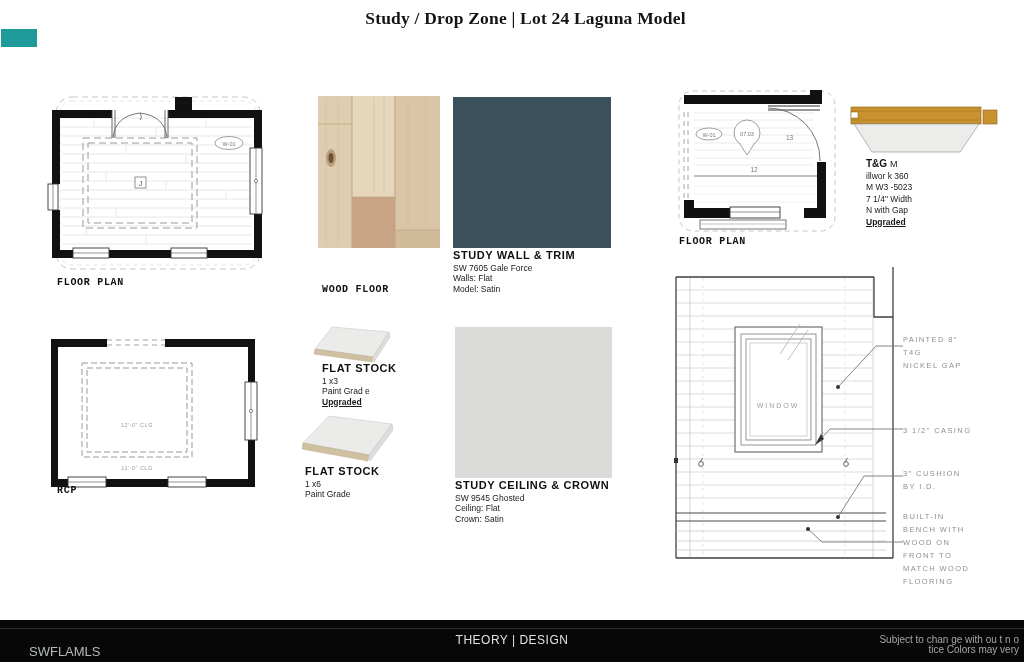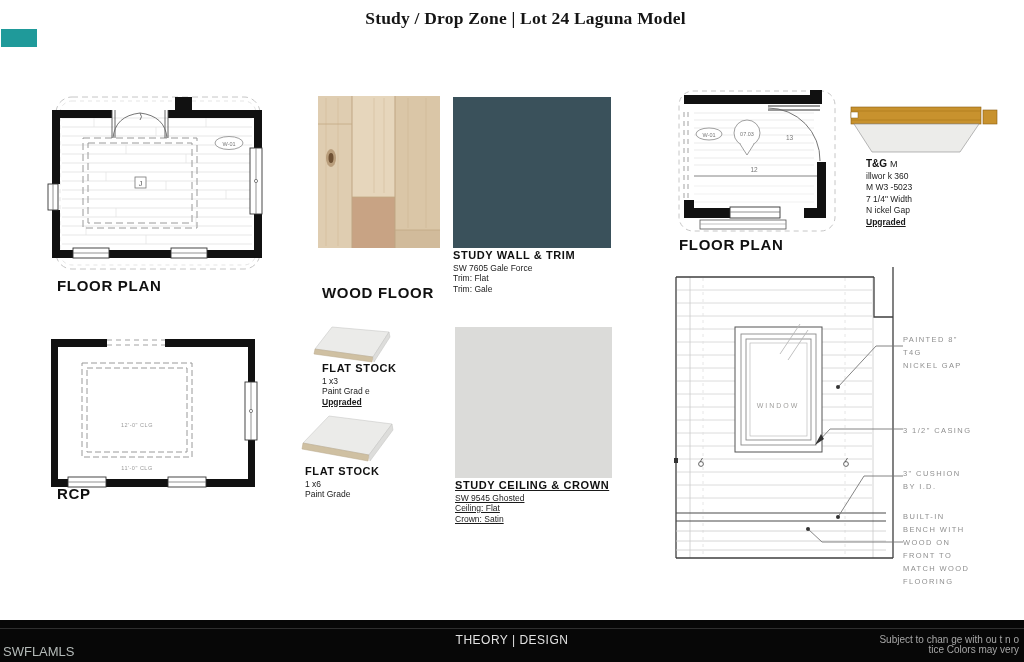--- a/index.html
+++ b/index.html
@@ -2,32 +2,32 @@
 <html><head>
 <meta charset="utf-8">
 <style>
   html,body{margin:0;padding:0;background:#fff;}
   .canvas{position:relative;width:1024px;height:662px;background:#ffffff;
           font-family:"Liberation Sans",sans-serif;overflow:hidden;}
   .abs{position:absolute;}
   .title{left:0;right:0;top:8px;text-align:center;
          font-family:"Liberation Serif",serif;font-weight:600;
          font-size:17.5px;color:#151515;letter-spacing:.2px;margin-left:27px;}
-  .h-label{font-weight:bold;font-size:15px;color:#101010;letter-spacing:.7px;}
+  .h-label{font-weight:bold;font-size:10px;color:#101010;letter-spacing:.7px;font-family:Liberation Mono, monospace;}
   .spec{font-size:8.5px;color:#1a1a1a;line-height:10.5px;}
   .spec .t{font-weight:bold;font-size:11px;letter-spacing:.6px;color:#101010;margin-bottom:2px;}
   .spec .b{font-weight:bold;text-decoration:underline;}
   .tg-t{font-weight:bold;font-size:10px;color:#101010;}
   .tg-m{font-weight:normal;font-size:9px;margin-left:3px;}
   .arch{font-size:7.5px;color:#8f8f8f;letter-spacing:1.4px;line-height:13px;
         font-family:"Liberation Sans",sans-serif;}
   .svgt{font-family:"Liberation Sans",sans-serif;}
   .footer{background:#070707;}
   .seam{background:#2e2e2e;}
-  .mls{font-size:13px;color:#b4bab8;}
+  .mls{font-size:13px;color:#b4bab8;margin-left:26px;}
   .brand{left:0;right:0;text-align:center;font-size:12px;color:#e2e2e2;letter-spacing:.5px;}
   .disc{text-align:right;font-size:10px;line-height:10px;color:#a6a6a6;}
 </style>
 </head>
 <body>
 
 <div class="canvas">
 
   <div class="abs title">Study / Drop Zone | Lot 24 Laguna Model</div>
 
@@ -75,22 +75,22 @@
     <path stroke="#c9ae88" stroke-width="0.7" opacity="0.5" d="M8 2v148 M20 2v148 M56 2v95 M66 2v95 M90 2v130 M108 2v130"></path>
     <ellipse cx="13" cy="62" rx="5" ry="9" fill="#a5845f" opacity="0.65"></ellipse>
     <ellipse cx="13" cy="62" rx="2.5" ry="5" fill="#6f5134"></ellipse>
   </svg>
   <div class="abs h-label" style="left:322px;top:252px;margin-top:32px;">WOOD FLOOR</div>
 
   <div class="abs" style="left: 453px; top: 97px; width: 158px; height: 151px; background-color: rgb(58, 81, 91);"></div>
   <div class="abs spec" style="left:453px;top:250px;width:150px;">
     <div class="t">STUDY WALL &amp; TRIM</div>
     <div>SW 7605 Gale Force</div>
-    <div>Trim: Flat</div>
-    <div>Trim: Gale</div>
+    <div>Walls: Flat</div>
+    <div>Model: Satin</div>
   </div>
 
   <svg class="abs" style="left:676px;top:88px;" width="162" height="152">
     <rect x="3" y="3" width="156" height="140" rx="14" fill="none" stroke="#c6c6c6" stroke-width="1" stroke-dasharray="5 4"></rect>
     <path stroke="#e2e2e2" stroke-width="0.7" d="M18 25h120 M18 32h120 M18 40h120 M18 47h120 M18 55h120 M18 62h120 M18 70h120 M18 77h120"></path>
     <path stroke="#ebebeb" stroke-width="0.7" d="M18 98h120 M18 106h120 M18 114h120"></path>
 
     <path fill="#111" d="M8 7h128v9H8z M134 2h12v14h-12z M141 74h9v48h-9z M128 120h22v10h-22z M10 120h44v10H10z M8 112h10v18H8z"></path>
     <path stroke="#999" stroke-width="0.9" stroke-dasharray="5 4" d="M8 24v88 M12 24v88"></path>
 
@@ -119,21 +119,21 @@
     <rect x="134" y="8" width="14" height="14" fill="#c8922e" stroke="#8a5f12" stroke-width="0.6"></rect>
     <rect x="2" y="10" width="7" height="6" fill="#fff" stroke="#8a5f12" stroke-width="0.5"></rect>
     <path stroke="#a8751a" stroke-width="0.6" d="M2 9h130 M2 18h130"></path>
     <polygon points="5,22 130,22 111,50 23,50" fill="#ececea" stroke="#9a9a9a" stroke-width="0.7"></polygon>
   </svg>
   <div class="abs spec" style="left:866px;top:158px;width:120px;line-height:11.5px;">
     <div><span class="tg-t">T&amp;G</span><span class="tg-m">M</span></div>
     <div>illwor k 360</div>
     <div>M W3 -5023</div>
     <div>7 1/4" Width</div>
-    <div>N ickel Gap</div>
+    <div>N with Gap</div>
     <div class="b">Upgraded</div>
   </div>
 
   <svg class="abs" style="left:47px;top:333px;" width="212" height="162">
     <path fill="#111" d="M4 6h56v8H4z M118 6h90v8h-90z M4 6h7v148H4z M201 6h7v45h-7z M201 105h7v49h-7z M4 146h19v8H4z M57 146h66v8H57z M157 146h51v8h-51z"></path>
     <path stroke="#999" stroke-width="0.9" stroke-dasharray="5 4" d="M60 7h58 M60 12h58"></path>
     <rect x="35" y="30" width="110" height="94" fill="none" stroke="#9a9a9a" stroke-width="1" stroke-dasharray="6 3"></rect>
     <rect x="40" y="35" width="100" height="84" fill="none" stroke="#9a9a9a" stroke-width="1" stroke-dasharray="6 3"></rect>
     <g fill="#fff" stroke="#333" stroke-width="0.9">
       <rect x="198" y="49" width="12" height="58"></rect>
@@ -164,21 +164,21 @@
     <polygon points="3,30 69,42 68,48 2,36" fill="#cfc0a2" stroke="#b8a98c" stroke-width="0.5"></polygon>
     <polygon points="69,42 92,11 93,17 70,48" fill="#dddddb" stroke="#c2c2c0" stroke-width="0.5"></polygon>
   </svg>
   <div class="abs spec" style="left:305px;top:466px;width:90px;">
     <div class="t">FLAT STOCK</div>
     <div>1 x6</div>
     <div>Paint Grade</div>
   </div>
 
   <div class="abs" style="left: 455px; top: 327px; width: 157px; height: 151px; background-color: rgb(219, 219, 217);"></div>
-  <div class="abs spec" style="left:455px;top:480px;width:170px;text-decoration:underline;">
+  <div class="abs spec" style="left:455px;top:480px;width:170px;">
     <div class="t">STUDY CEILING &amp; CROWN</div>
     <div>SW 9545 Ghosted</div>
     <div>Ceiling: Flat</div>
     <div>Crown: Satin</div>
   </div>
 
   <svg class="abs" style="left:674px;top:262px;" width="350" height="325">
     <path stroke="#d3d3d3" stroke-width="0.8" d="M3 28H198 M3 41H198 M3 54H198 M3 67H198 M3 80H198 M3 93H198 M3 106H198 M3 119H198 M3 132H198 M3 145H198 M3 158H198 M3 171H198 M3 184H198 M3 197H198 M3 210H198 M3 223H198 M3 236H198"></path>
     <path stroke="#e0e0e0" stroke-width="0.8" stroke-dasharray="3 4" d="M29 16V295 M171 16V295"></path>
     <path stroke="#c9c9c9" stroke-width="0.8" d="M16 15V296 M199 15V296"></path>

